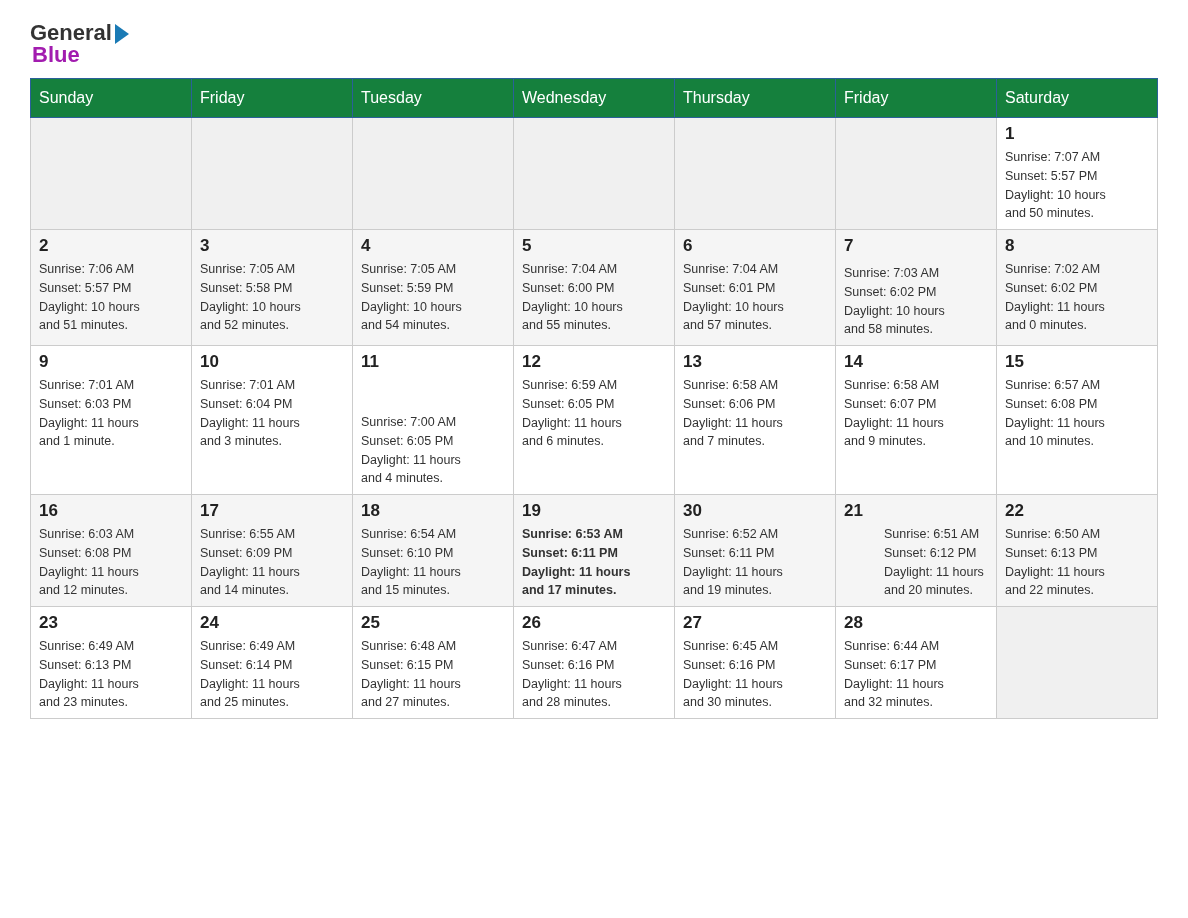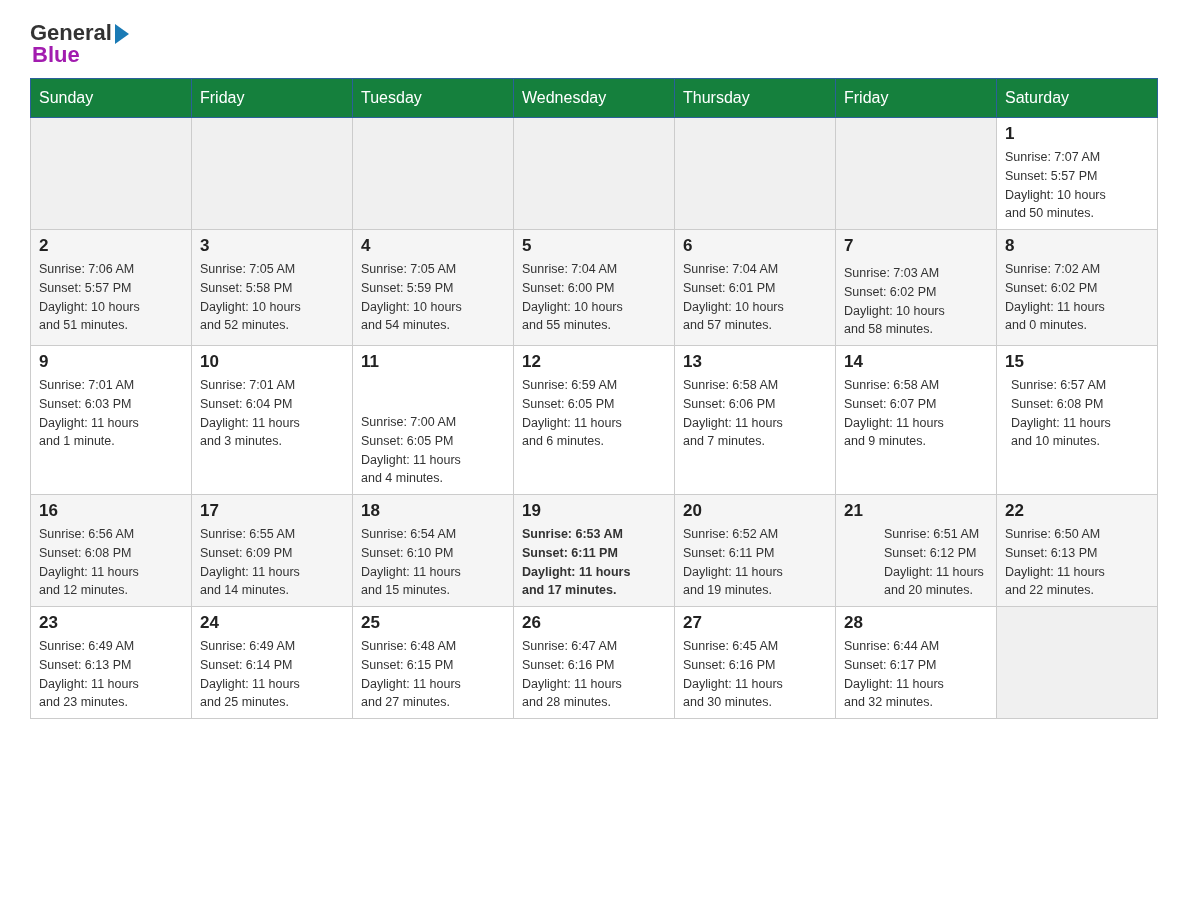--- a/index.html
+++ b/index.html
@@ -232,30 +232,30 @@
         </td>
         <td>
           <div class="day-number">14</div>
           <div class="day-info" style="white-space: pre-line;">Sunrise: 6:58 AM
 Sunset: 6:07 PM
 Daylight: 11 hours
 and 9 minutes.</div>
         </td>
         <td>
           <div class="day-number">15</div>
-          <div class="day-info" style="white-space: pre-line; margin-left: 6px;">Sunrise: 6:57 AM
+          <div class="day-info" style="white-space: pre-line;">Sunrise: 6:57 AM
 Sunset: 6:08 PM
 Daylight: 11 hours
 and 10 minutes.</div>
         </td>
       </tr>
       <tr class="row-gray">
         <td>
           <div class="day-number">16</div>
-          <div class="day-info" style="white-space: pre-line;">Sunrise: 6:56 AM
+          <div class="day-info" style="white-space: pre-line;">Sunrise: 6:03 AM
 Sunset: 6:08 PM
 Daylight: 11 hours
 and 12 minutes.</div>
         </td>
         <td>
           <div class="day-number">17</div>
           <div class="day-info" style="white-space: pre-line;">Sunrise: 6:55 AM
 Sunset: 6:09 PM
 Daylight: 11 hours
 and 14 minutes.</div>
@@ -268,21 +268,21 @@
 and 15 minutes.</div>
         </td>
         <td>
           <div class="day-number">19</div>
           <div class="day-info" style="white-space: pre-line; font-weight: bold;">Sunrise: 6:53 AM
 Sunset: 6:11 PM
 Daylight: 11 hours
 and 17 minutes.</div>
         </td>
         <td>
-          <div class="day-number">20</div>
+          <div class="day-number">30</div>
           <div class="day-info" style="white-space: pre-line;">Sunrise: 6:52 AM
 Sunset: 6:11 PM
 Daylight: 11 hours
 and 19 minutes.</div>
         </td>
         <td>
           <div class="day-number">21</div>
           <div class="day-info" style="white-space: pre-line; margin-left: 40px;">Sunrise: 6:51 AM
 Sunset: 6:12 PM
 Daylight: 11 hours

